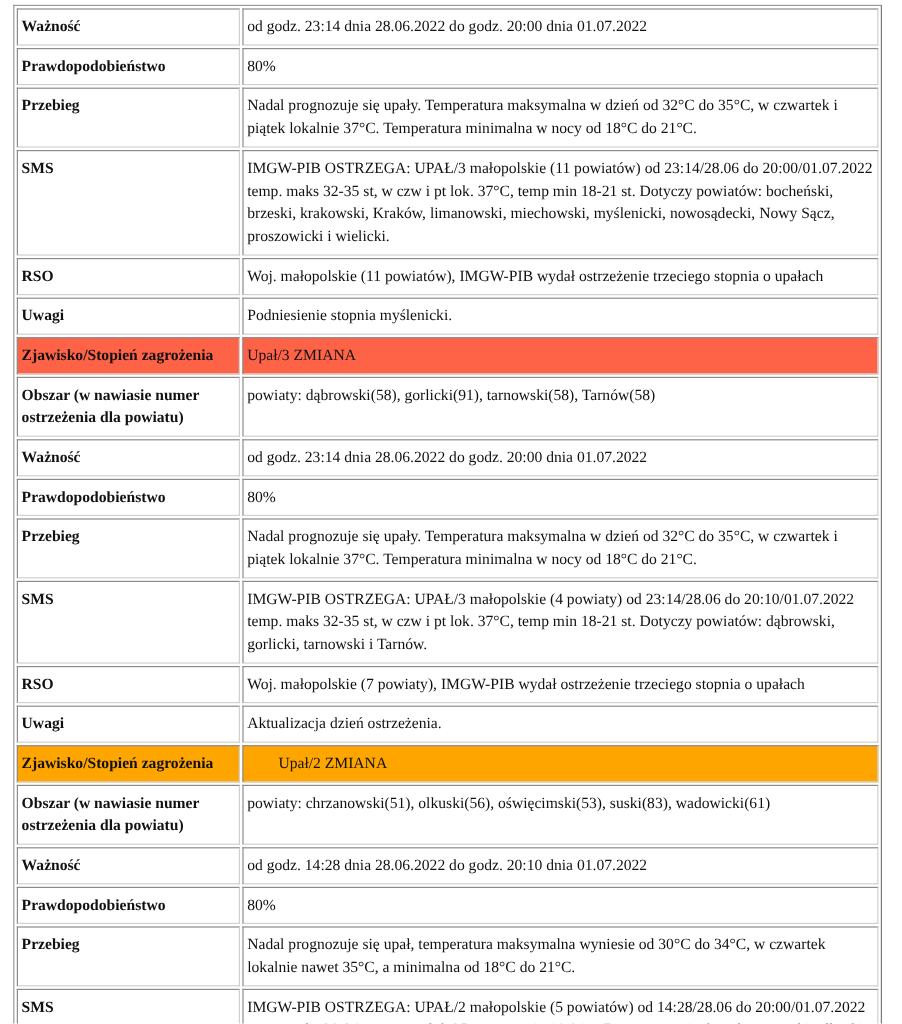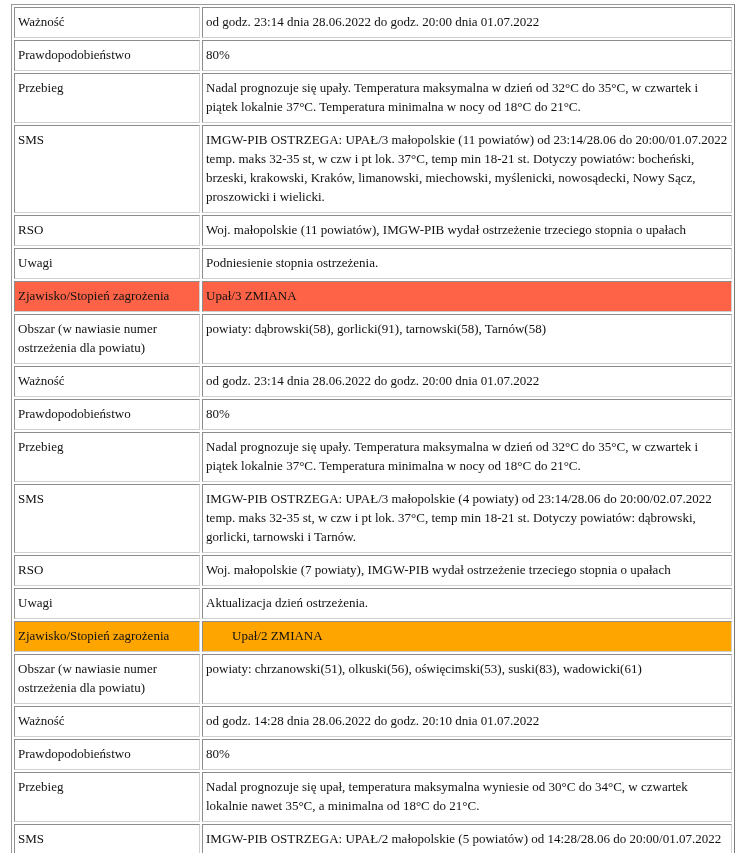--- a/index.html
+++ b/index.html
@@ -18,21 +18,21 @@
     table-layout: fixed;
   }
   table.warn td {
     border: 1px solid #a8a8a8;
     border-top-color: #8c8c8c; border-left-color: #8c8c8c;
     border-right-color: #d0d0d0; border-bottom-color: #d0d0d0;
     padding: 4px 3px 6px 3px;
     vertical-align: top;
     line-height: 19px;
   }
-  table.warn td.label { width: 180px; font-weight: normal; }
+  table.warn td.label { width: 180px; font-weight: bold; }
   tr.sev3 td { background: #ff6347; }
   tr.sev2 td { background: #ffa500; }
 </style>
 </head>
 <body>
 
 <table class="warn">
   <colgroup>
       <col style="width:186px">
       <col>
@@ -53,21 +53,21 @@
       <tr>
         <td class="label">SMS</td>
         <td>IMGW-PIB OSTRZEGA: UPAŁ/3 małopolskie (11 powiatów) od 23:14/28.06 do 20:00/01.07.2022 temp. maks 32-35 st, w czw i pt lok. 37°C, temp min 18-21 st. Dotyczy powiatów: bocheński, brzeski, krakowski, Kraków, limanowski, miechowski, myślenicki, nowosądecki, Nowy Sącz, proszowicki i wielicki.</td>
       </tr>
       <tr>
         <td class="label">RSO</td>
         <td>Woj. małopolskie (11 powiatów), IMGW-PIB wydał ostrzeżenie trzeciego stopnia o upałach</td>
       </tr>
       <tr>
         <td class="label">Uwagi</td>
-        <td>Podniesienie stopnia ostrzeżenia.</td>
+        <td>Podniesienie stopnia myślenicki.</td>
       </tr>
       <tr class="sev3">
         <td class="label" style="background: rgb(255, 99, 71);">Zjawisko/Stopień zagrożenia</td>
         <td style="background: rgb(255, 99, 71); margin-left: 36px;">Upał/3 ZMIANA</td>
       </tr>
       <tr>
         <td class="label">Obszar (w nawiasie numer ostrzeżenia dla powiatu)</td>
         <td>powiaty: dąbrowski(58), gorlicki(91), tarnowski(58), Tarnów(58)</td>
       </tr>
       <tr>
@@ -77,21 +77,21 @@
       <tr>
         <td class="label">Prawdopodobieństwo</td>
         <td>80%</td>
       </tr>
       <tr>
         <td class="label">Przebieg</td>
         <td>Nadal prognozuje się upały. Temperatura maksymalna w dzień od 32°C do 35°C, w czwartek i piątek lokalnie 37°C. Temperatura minimalna w nocy od 18°C do 21°C.</td>
       </tr>
       <tr>
         <td class="label">SMS</td>
-        <td>IMGW-PIB OSTRZEGA: UPAŁ/3 małopolskie (4 powiaty) od 23:14/28.06 do 20:00/02.07.2022 temp. maks 32-35 st, w czw i pt lok. 37°C, temp min 18-21 st. Dotyczy powiatów: dąbrowski, gorlicki, tarnowski i Tarnów.</td>
+        <td>IMGW-PIB OSTRZEGA: UPAŁ/3 małopolskie (4 powiaty) od 23:14/28.06 do 20:10/01.07.2022 temp. maks 32-35 st, w czw i pt lok. 37°C, temp min 18-21 st. Dotyczy powiatów: dąbrowski, gorlicki, tarnowski i Tarnów.</td>
       </tr>
       <tr>
         <td class="label">RSO</td>
         <td>Woj. małopolskie (7 powiaty), IMGW-PIB wydał ostrzeżenie trzeciego stopnia o upałach</td>
       </tr>
       <tr>
         <td class="label">Uwagi</td>
         <td>Aktualizacja dzień ostrzeżenia.</td>
       </tr>
       <tr class="sev2">

